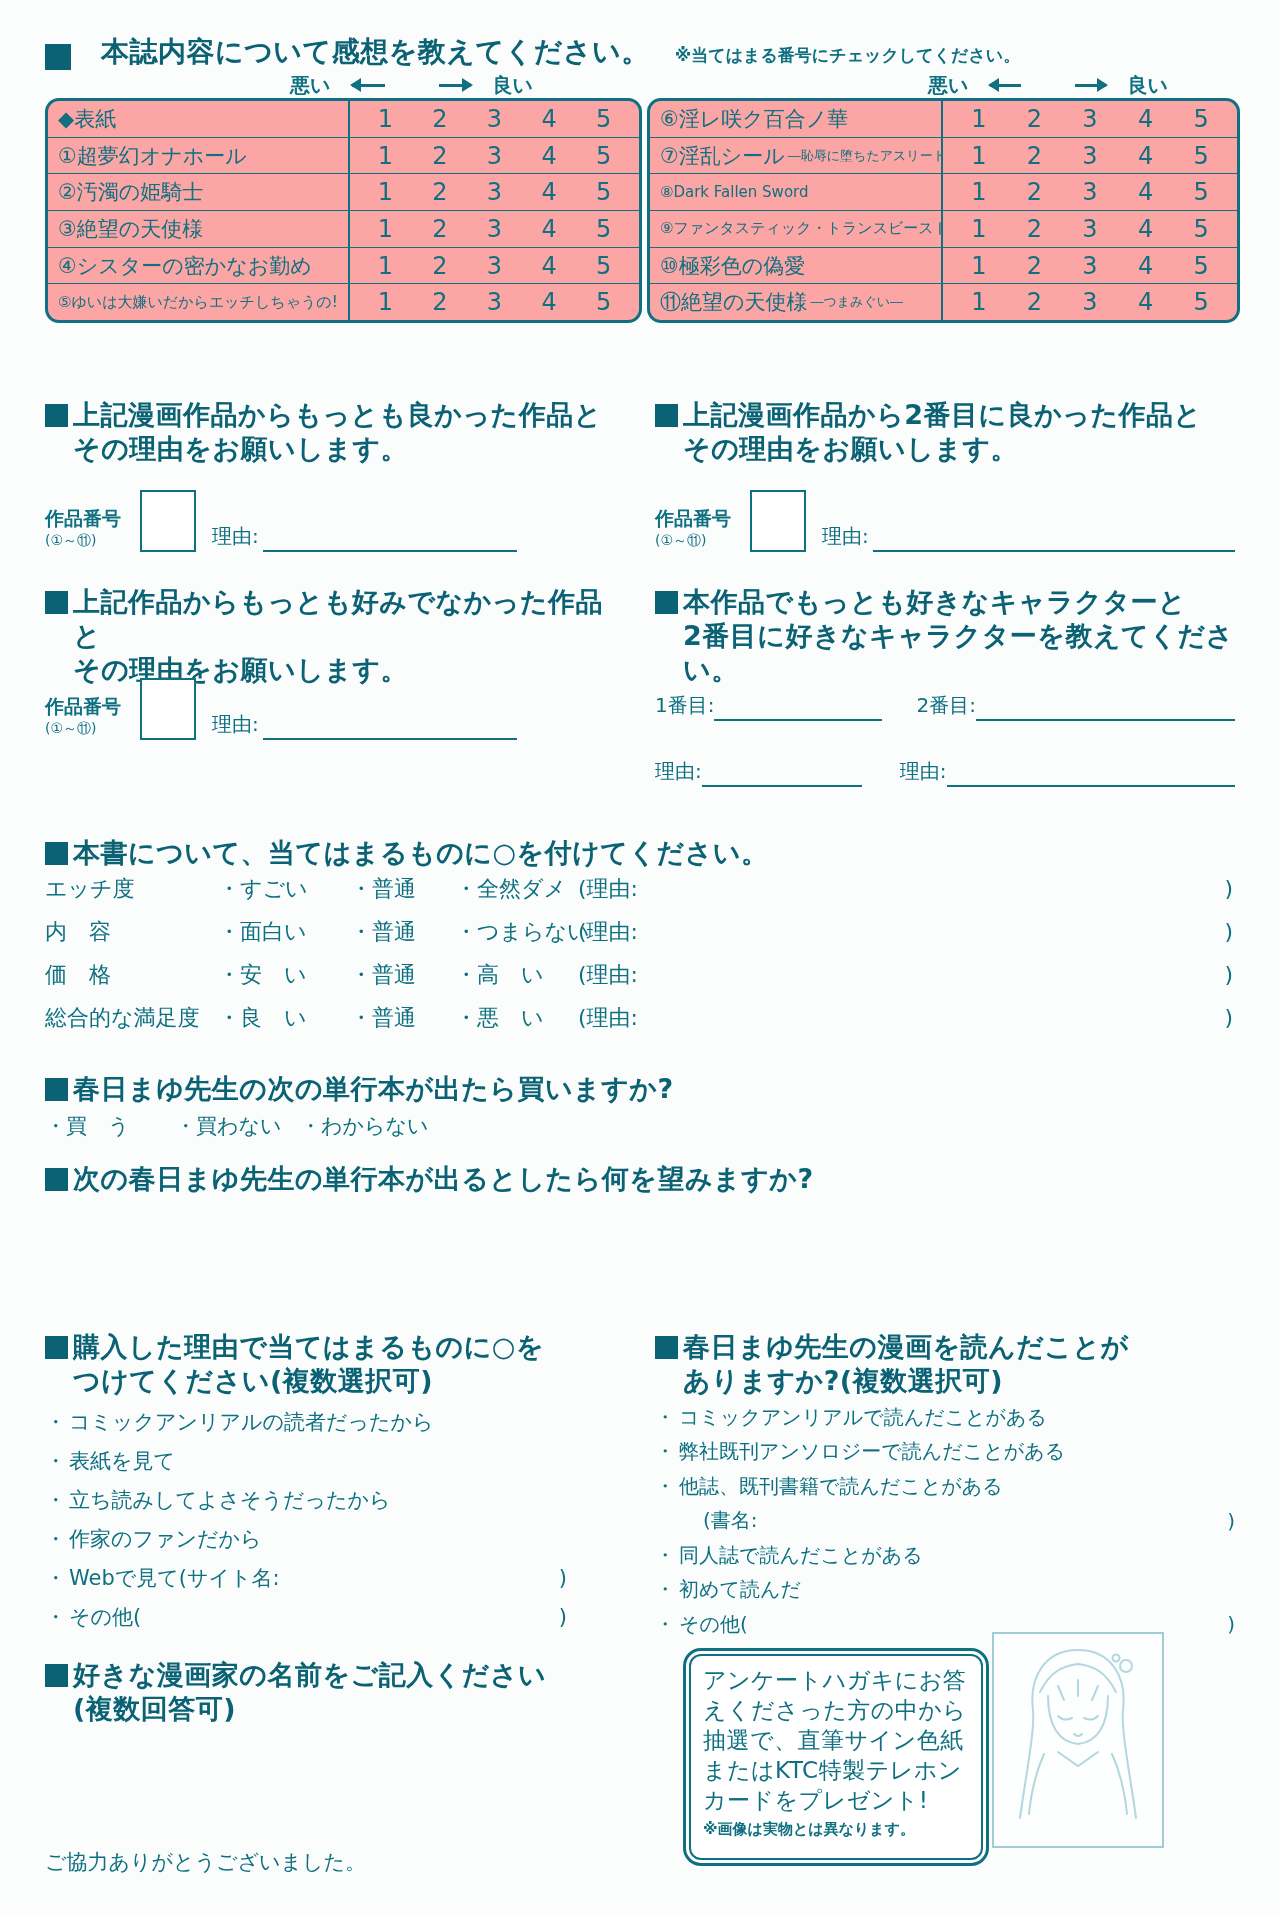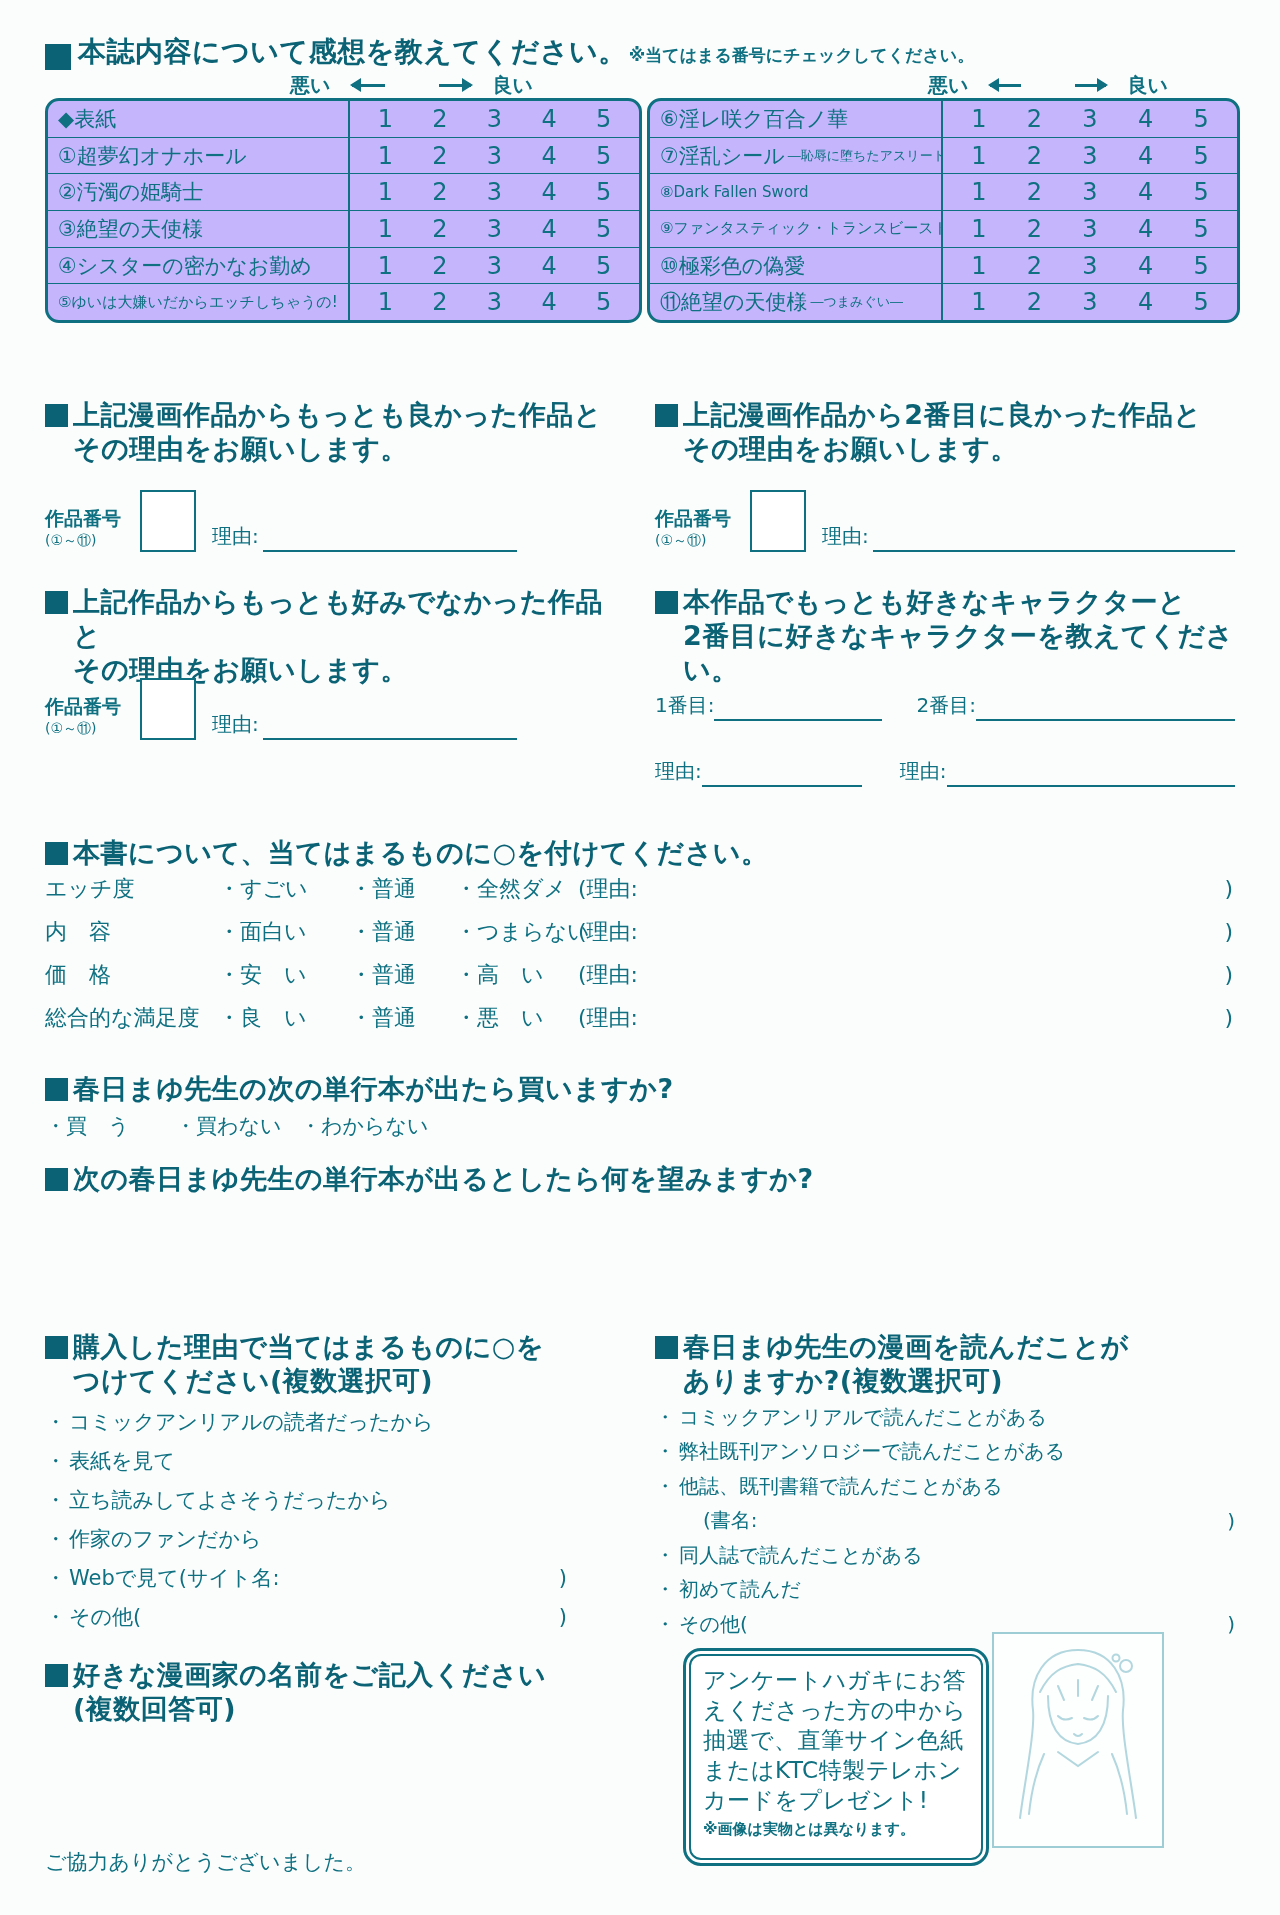--- a/index.html
+++ b/index.html
@@ -11,36 +11,36 @@
   *{margin:0;padding:0;box-sizing:border-box;}
   html,body{background:#eef2f2;}
   body{font-family:"DejaVu Sans","Liberation Sans",sans-serif;color:var(--teal);}
   .page{position:relative;width:1280px;height:1915px;background:var(--paper);overflow:hidden;margin:0 auto;}
   .abs{position:absolute;}
 
   
   .h{display:flex;align-items:flex-start;color:var(--teal-dk);font-weight:bold;}
   .h .sq{flex:none;width:23px;height:23px;background:var(--teal-dk);margin:6px 5px 0 0;}
   .h .ht{font-size:27px;line-height:34px;letter-spacing:.5px;}
-  .h1row{display:flex;align-items:flex-end;gap:2px;}
+  .h1row{display:flex;align-items:flex-end;gap:25px;}
   .h1row .ht{font-size:28px;line-height:36px;}
   .h1row .note{font-size:17px;font-weight:bold;color:var(--teal);padding-bottom:3px;white-space:nowrap;}
 
   
   .scale{display:flex;align-items:center;gap:22px;font-size:20px;font-weight:bold;color:var(--teal);}
   .scale .lab{white-space:nowrap;}
   .arr{flex:1;height:3px;background:currentColor;position:relative;}
   .arrL:before{content:"";position:absolute;left:-2px;top:-6px;width:0;height:0;
     border-top:7px solid transparent;border-bottom:7px solid transparent;border-right:11px solid currentColor;}
   .arrR:after{content:"";position:absolute;right:-2px;top:-6px;width:0;height:0;
     border-top:7px solid transparent;border-bottom:7px solid transparent;border-left:11px solid currentColor;}
   .mid{width:10px;}
 
   
-  .rtable{border:3.5px solid var(--teal);border-radius:14px;background:#c4b5fd;
+  .rtable{border:3.5px solid var(--teal);border-radius:14px;background:#fca5a5;
     display:flex;flex-direction:column;overflow:hidden;}
   .trow{flex:1;display:flex;border-top:1.5px solid var(--teal);}
   .trow:first-child{border-top:none;}
   .tlab{display:flex;align-items:center;padding-left:10px;border-right:2px solid var(--teal);
     font-size:21px;white-space:nowrap;overflow:hidden;}
   .lt .tlab{width:302px;}
   .rt .tlab{width:293px;}
   .tlab.tsmall{font-size:15px;}
   .tsub{font-size:13px;margin-left:3px;}
   .tnums{flex:1;display:flex;align-items:center;justify-content:space-around;

